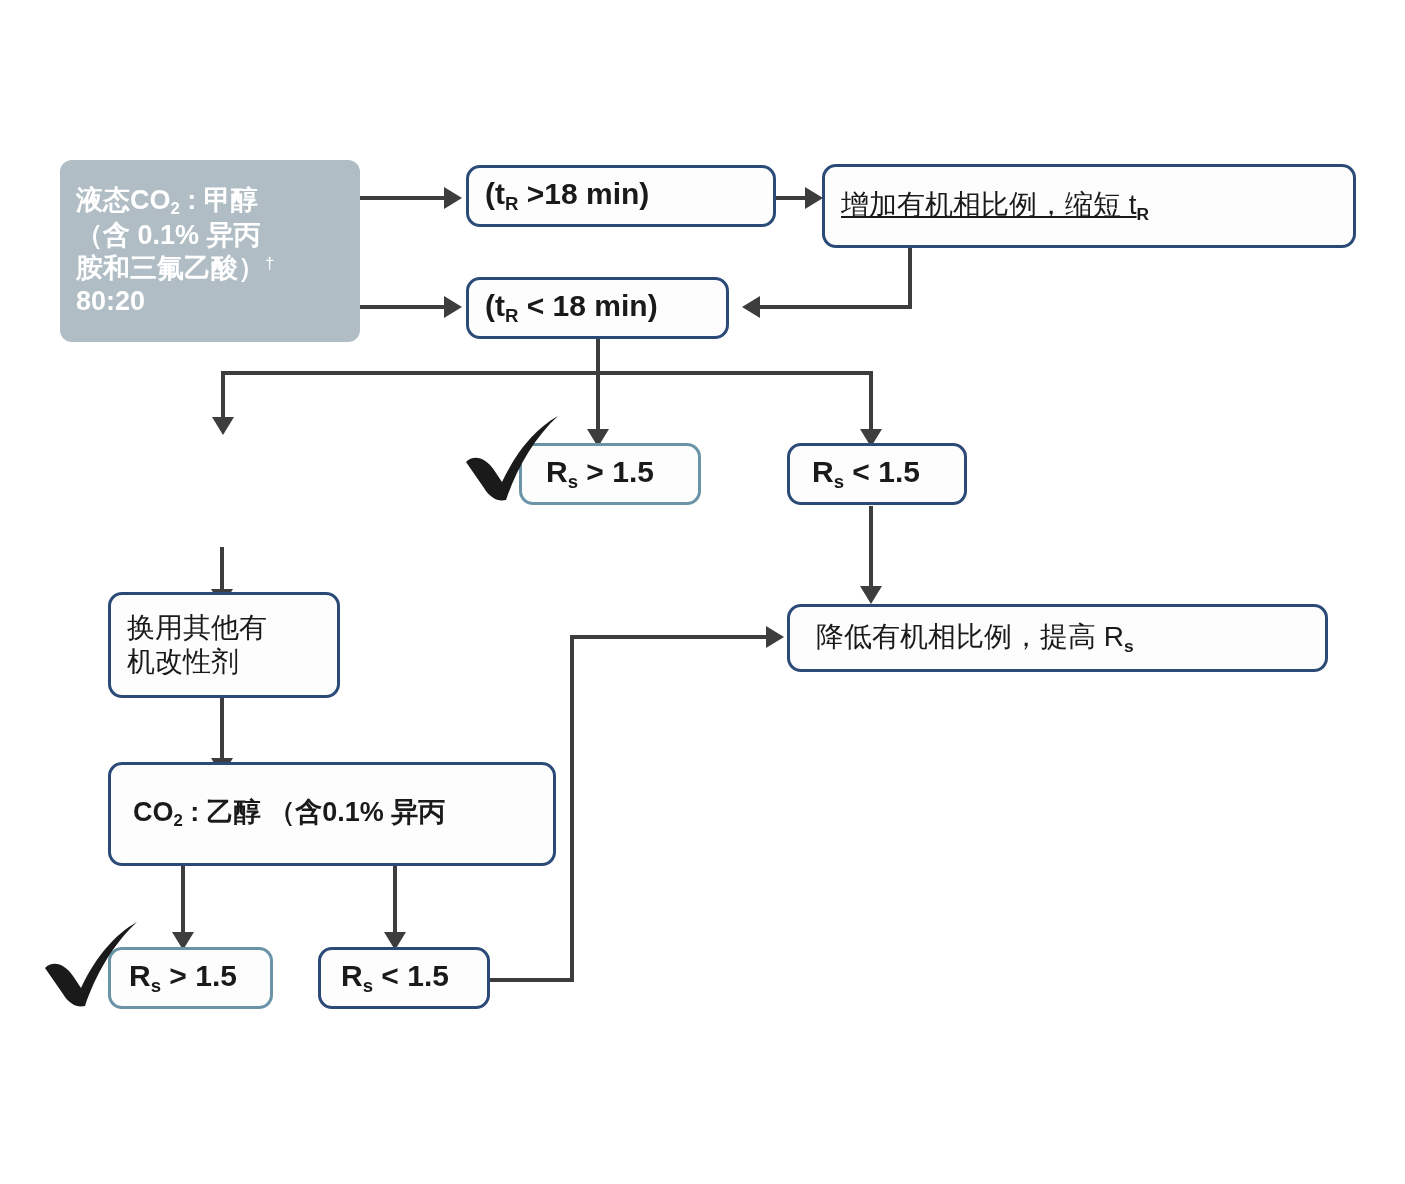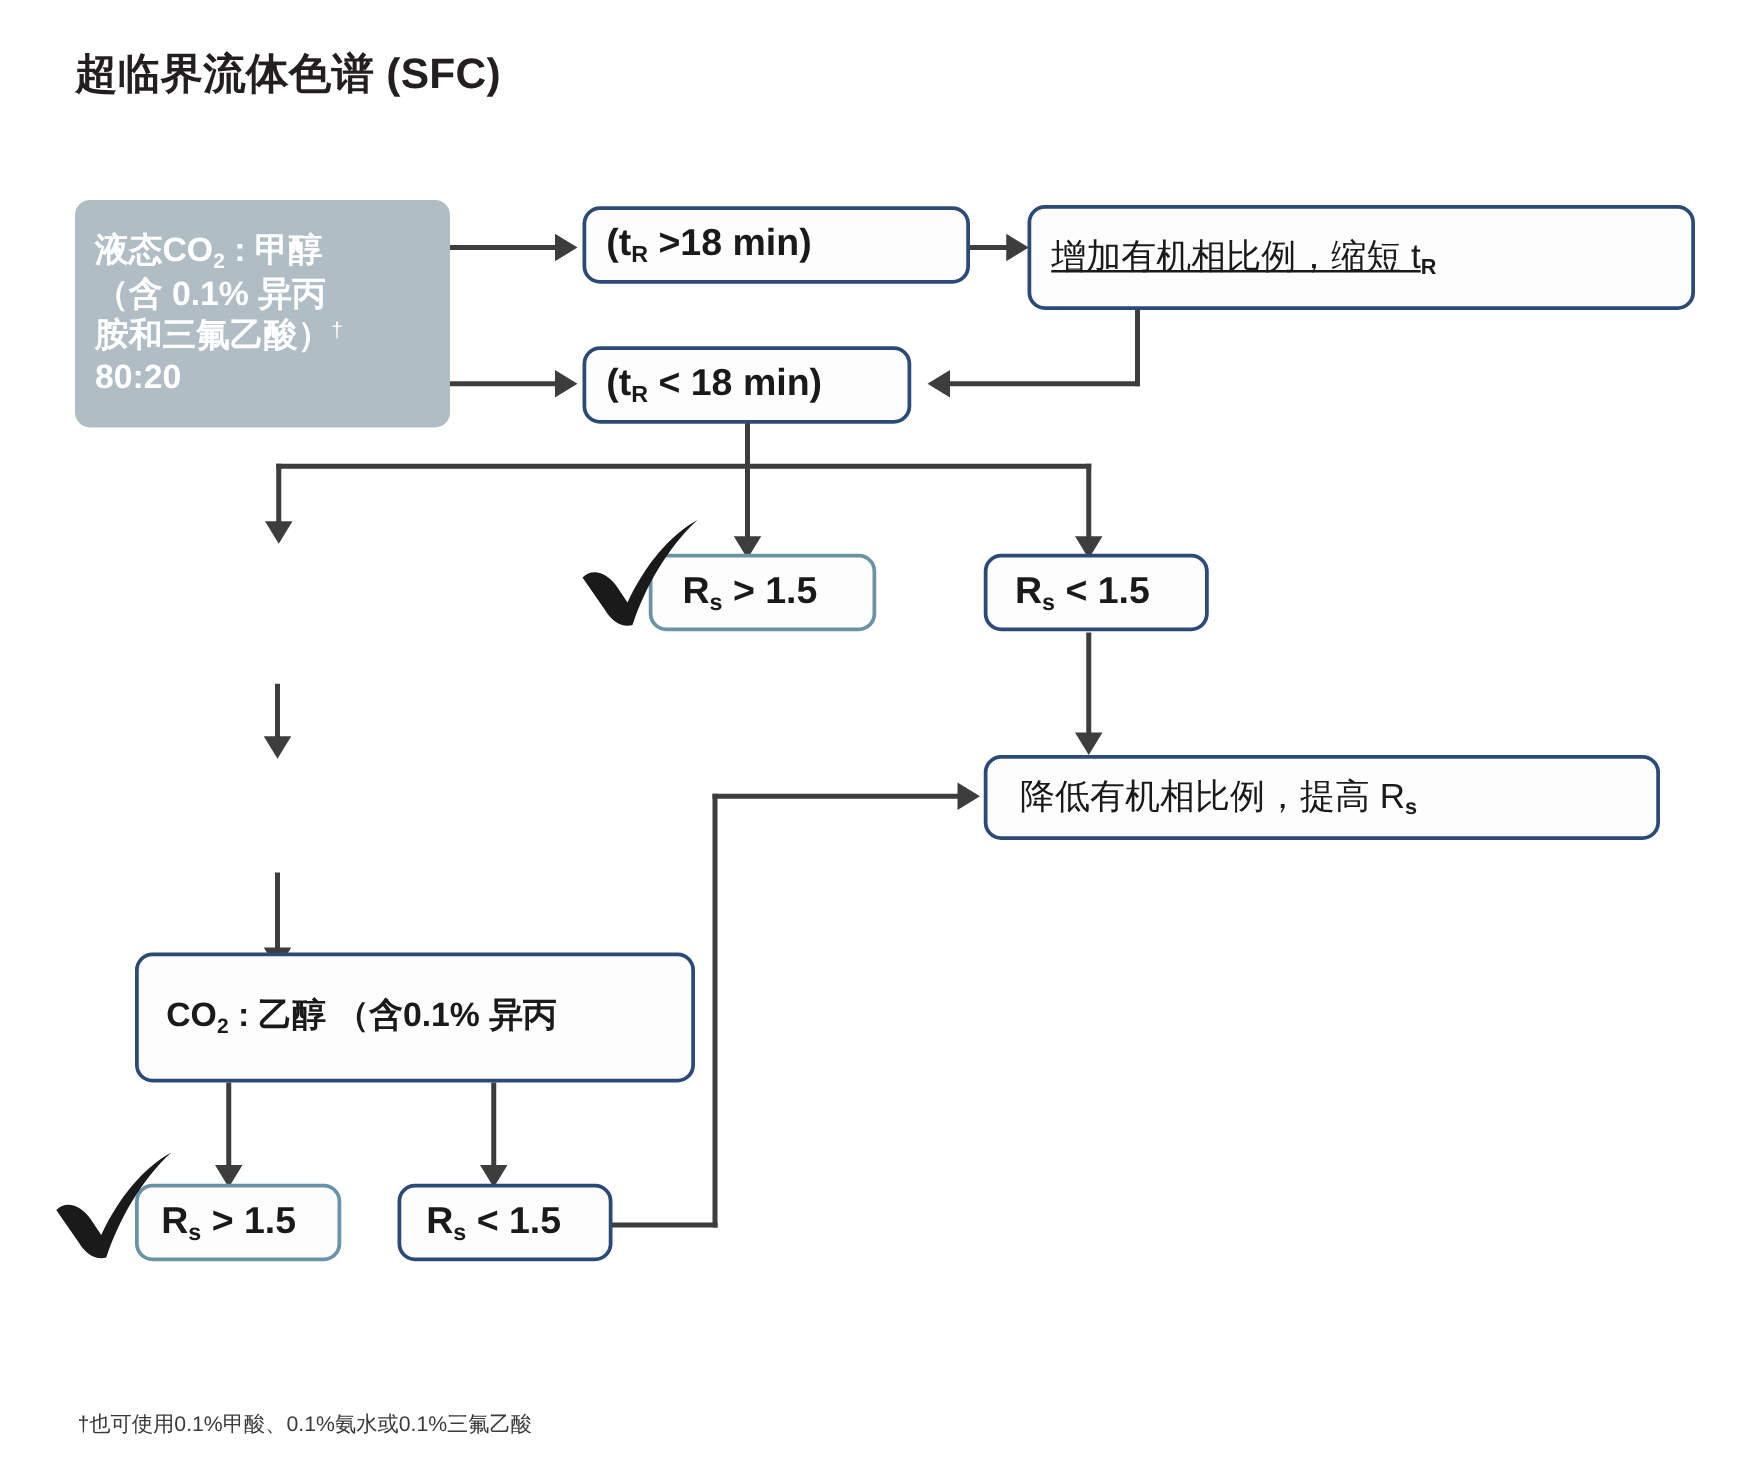--- a/index.html
+++ b/index.html
@@ -55,21 +55,20 @@
 
   
   .check{position:absolute;color:#1a1a1a;line-height:1;font-weight:700;}
   .check svg{display:block;}
 </style>
 </head>
 <body>
 
 <div id="stage">
 
-  <div class="title">超临界流体色谱 (SFC)</div>
 
   <div class="ln hl" style="left:360px;top:196px;width:86px;"></div>
   <div class="ah ah-r" style="left:444px;top:187px;"></div>
 
   <div class="ln hl" style="left:360px;top:305px;width:86px;"></div>
   <div class="ah ah-r" style="left:444px;top:296px;"></div>
 
   <div class="ln hl" style="left:731px;top:196px;width:76px;"></div>
   <div class="ah ah-r" style="left:805px;top:187px;"></div>
 
@@ -145,20 +144,26 @@
       <path d="M8 48 C 16 40, 28 44, 36 56 L 44 68 C 58 38, 78 14, 100 2 C 76 24, 58 56, 48 86 C 40 88, 32 84, 26 74 Z" fill="#1a1a1a"></path>
     </svg>
   </div>
 
   <div class="node" style="left:787px;top:443px;width:180px;height:62px;">
     <div class="txt f-30 bold" style="padding-left:22px;">
       <span>R</span><sub>s</sub><span> &lt; 1.5</span>
     </div>
   </div>
 
+  <div class="node" style="left:108px;top:592px;width:232px;height:106px;">
+    <div class="txt f-28">
+      <span>换用其他有</span><br>
+      <span>机改性剂</span>
+    </div>
+  </div>
 
   <div class="node" style="left:787px;top:604px;width:541px;height:68px;">
     <div class="txt f-28" style="padding-left:26px;">
       <span>降低有机相比例，提高 R</span><sub class="bold">s</sub>
     </div>
   </div>
 
   <div class="node" style="left:108px;top:762px;width:448px;height:104px;">
     <div class="txt f-27 bold" style="padding-left:22px;">
       <span>CO</span><sub>2</sub><span> : 乙醇 （含0.1% 异丙</span><br>
@@ -176,15 +181,14 @@
       <path d="M8 48 C 16 40, 28 44, 36 56 L 44 68 C 58 38, 78 14, 100 2 C 76 24, 58 56, 48 86 C 40 88, 32 84, 26 74 Z" fill="#1a1a1a"></path>
     </svg>
   </div>
 
   <div class="node" style="left:318px;top:947px;width:172px;height:62px;">
     <div class="txt f-30 bold" style="padding-left:20px;">
       <span>R</span><sub>s</sub><span> &lt; 1.5</span>
     </div>
   </div>
 
-  <div class="footnote">†也可使用0.1%甲酸、0.1%氨水或0.1%三氟乙酸</div>
 
 </div>
 
 </body></html>

